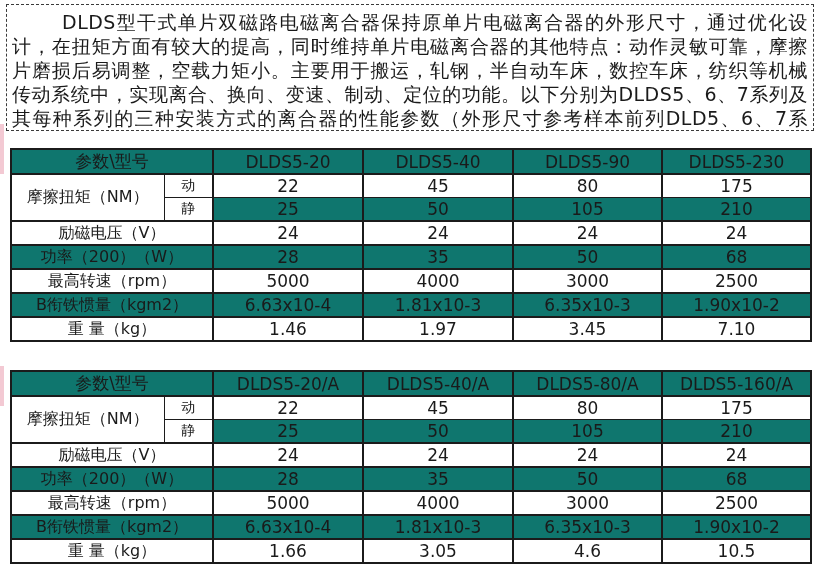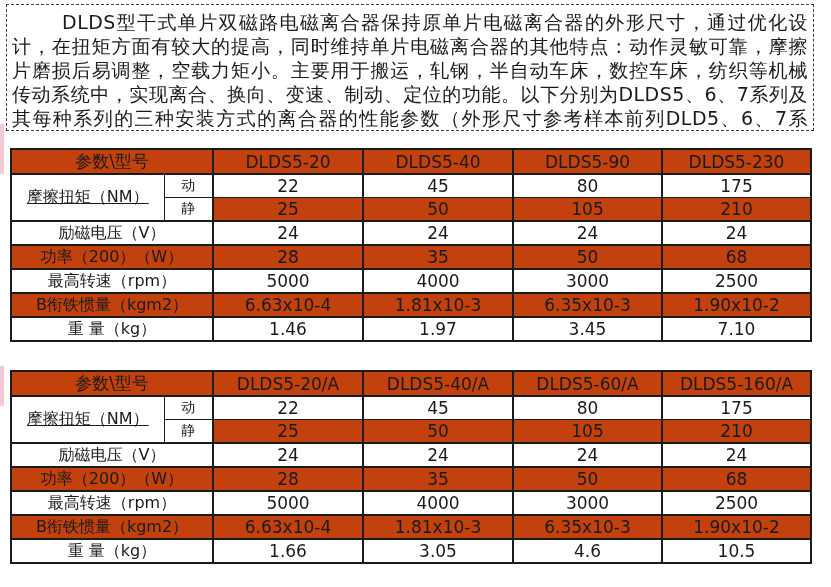--- a/index.html
+++ b/index.html
@@ -39,27 +39,27 @@
     border: 2px solid #1b1b1b;
     text-align: center;
     vertical-align: middle;
     height: 22px;
     padding: 0;
     font-weight: normal;
     white-space: nowrap;
     overflow: hidden;
     background: #ffffff;
   }
-  table.spec .blue { background: #c2410c; }
+  table.spec .blue { background: #0f766e; }
   table.spec .lbl { font-size: 16px; }
   table.spec .sub {
     font-size: 14px;
     border-left-width: 1px;
   }
-  table.spec .lbl-torque { border-right-width: 1px; text-decoration: underline; }
+  table.spec .lbl-torque { border-right-width: 1px; }
   table.spec tr.row-dyn td { border-bottom-width: 1px; }
   table.spec tr.row-sta td { border-top-width: 1px; }
   .scan-artifact {
     position: absolute;
     left: 0; width: 4px;
     background: #f3c9d3;
   }
   .artifact-1 { top: 124px; height: 50px; }
   .artifact-2 { top: 366px; height: 40px; }
 </style>
@@ -153,21 +153,21 @@
     <col style="width:150px">
         <col style="width:150px">
         <col style="width:149px">
         <col style="width:149px">
   </colgroup>
   <tbody>
         <tr>
     <th colspan="2" class="blue">参数\型号</th>
     <th class="blue">DLDS5-20/A</th>
     <th class="blue">DLDS5-40/A</th>
-    <th class="blue">DLDS5-60/A</th>
+    <th class="blue">DLDS5-80/A</th>
     <th class="blue">DLDS5-160/A</th>
   </tr>
   <tr class="row-dyn">
     <td rowspan="2" class="lbl lbl-torque">摩擦扭矩（NM）</td>
     <td class="sub">动</td>
     <td>22</td>
     <td>45</td>
     <td>80</td>
     <td>175</td>
   </tr>

